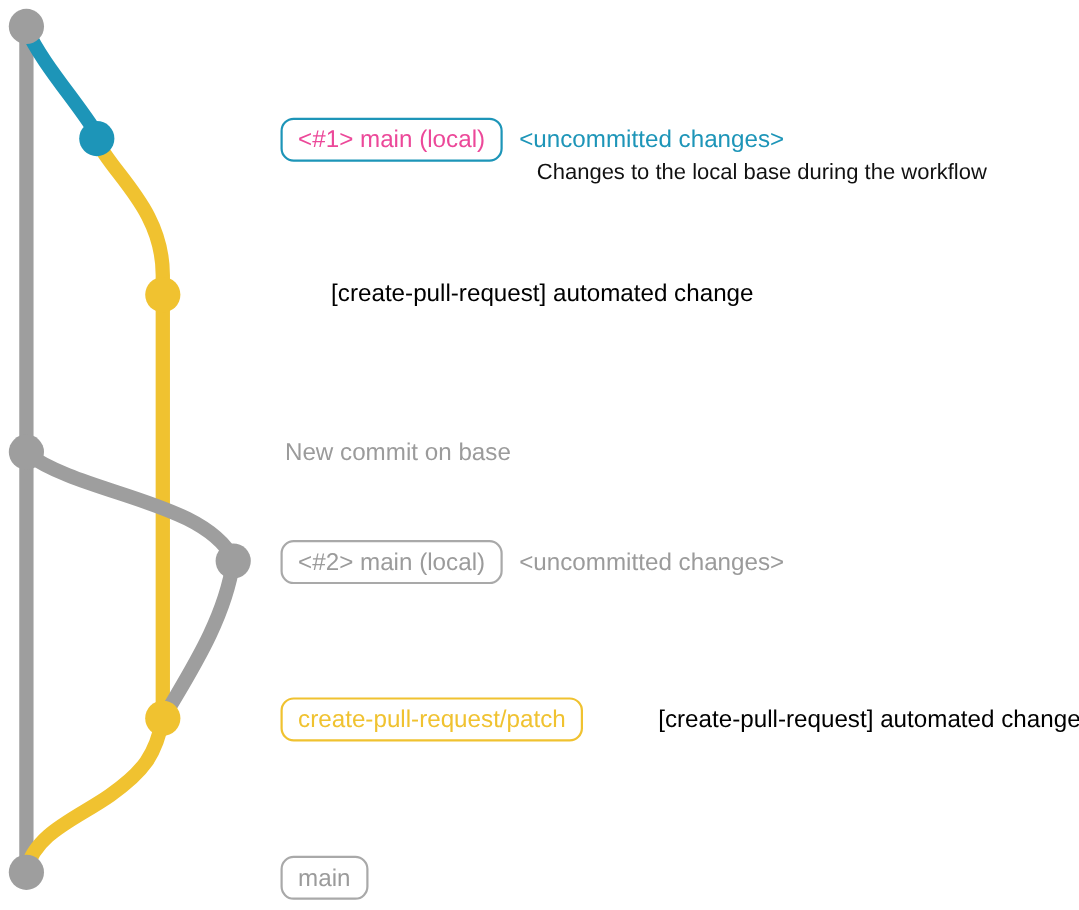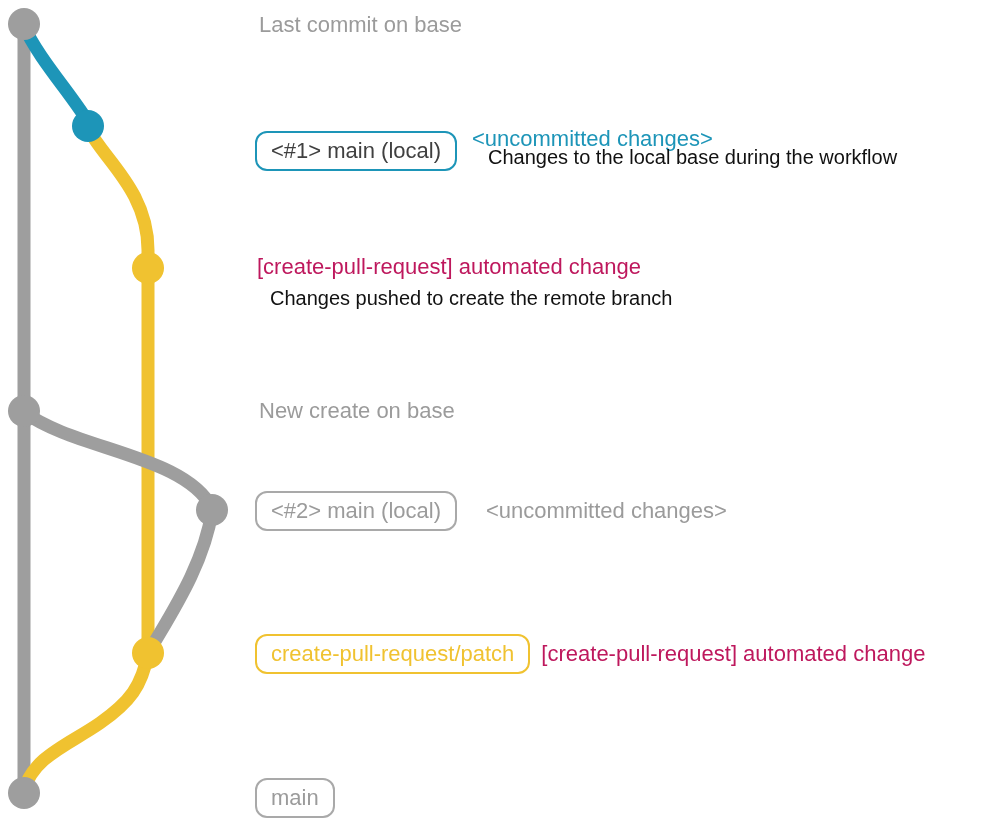--- a/index.html
+++ b/index.html
@@ -8,30 +8,30 @@
     width:981px; height:827px;
     background:#ffffff;
     font-family:"Liberation Sans", sans-serif;
     overflow:hidden;
   }
   .abs { position:absolute; white-space:nowrap; }
   .row { display:flex; align-items:center; }
   .sans { font-size:22px; line-height:26px; }
   .gray-text   { color:#9b9b9b; }
   .teal-text   { color:#1d95b8; }
-  .yellow-text { color:#be185d; }
+  .yellow-text { color:#000000;margin-left:44px; }
   .badge {
     display:inline-block;
     border:2px solid;
     border-radius:12px;
     padding:5px 14px;
     font-size:22px; line-height:26px;
     background:#ffffff;
   }
-  .badge.teal   { border-color:#1d95b8; color:#404040;margin-top:24px; }
+  .badge.teal   { border-color:#1d95b8; color:#ec4899; }
   .badge.gray   { border-color:#a9a9a9; color:#9b9b9b; }
   .badge.yellow { border-color:#f0c230; color:#f0c230; }
   .desc {
     font-family:Liberation Sans, sans-serif;
     font-size:20px; line-height:24px;
     color:#111111;
   }
   svg.graph { position:absolute; left:0; top:0; }
 </style>
 </head>
@@ -53,39 +53,37 @@
 
     <circle cx="24" cy="24" r="16" fill="#9e9e9e"></circle>
     <circle cx="88" cy="126" r="16" fill="#1d95b8"></circle>
     <circle cx="148" cy="268" r="16" fill="#f0c230"></circle>
     <circle cx="24" cy="411" r="16" fill="#9e9e9e"></circle>
     <circle cx="212" cy="510" r="16" fill="#9e9e9e"></circle>
     <circle cx="148" cy="653" r="16" fill="#f0c230"></circle>
     <circle cx="24" cy="793" r="16" fill="#9e9e9e"></circle>
   </svg>
 
-  <div class="abs sans gray-text" style="left:259px; top:12px;">Last commit on base</div>
 
   <div class="abs row" style="left:255px; top:107px; gap:15px;">
     <span class="badge teal">&lt;#1&gt; main (local)</span>
     <span class="sans teal-text">&lt;uncommitted changes&gt;</span>
   </div>
   <div class="abs desc" style="left:488px; top:145px;">Changes to the local base during the workflow</div>
 
   <div class="abs sans yellow-text" style="left:257px; top:254px;">[create-pull-request] automated change</div>
-  <div class="abs desc" style="left:270px; top:286px;">Changes pushed to create the remote branch</div>
 
-  <div class="abs sans gray-text" style="left:259px; top:398px;">New create on base</div>
+  <div class="abs sans gray-text" style="left:259px; top:398px;">New commit on base</div>
 
-  <div class="abs row" style="left:255px; top:491px; gap:29px;">
+  <div class="abs row" style="left:255px; top:491px; gap:15px;">
     <span class="badge gray">&lt;#2&gt; main (local)</span>
     <span class="sans gray-text">&lt;uncommitted changes&gt;</span>
   </div>
 
-  <div class="abs row" style="left:255px; top:634px; gap:11px;">
+  <div class="abs row" style="left:255px; top:634px; gap:24px;">
     <span class="badge yellow">create-pull-request/patch</span>
     <span class="sans yellow-text">[create-pull-request] automated change</span>
   </div>
 
   <div class="abs row" style="left:255px; top:778px; gap:10px;">
     <span class="badge gray">main</span>
   </div>
 
 </div>
 

